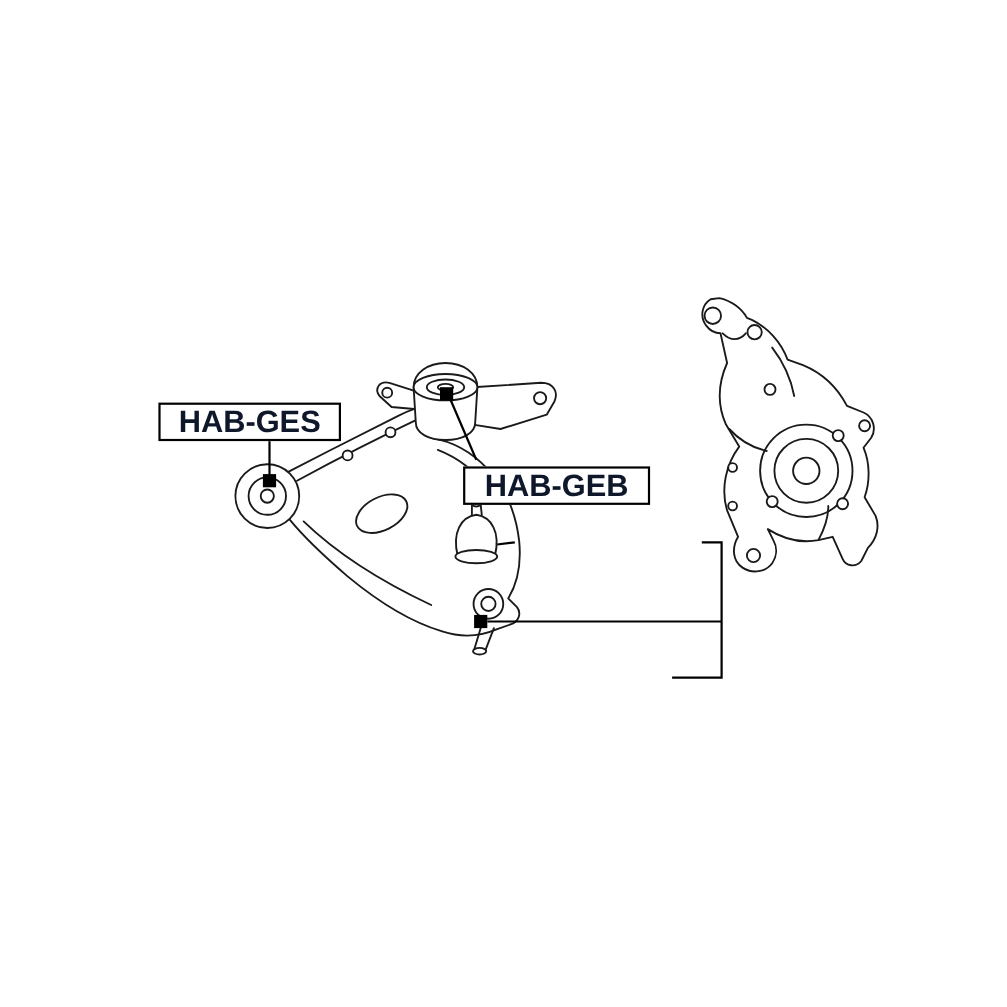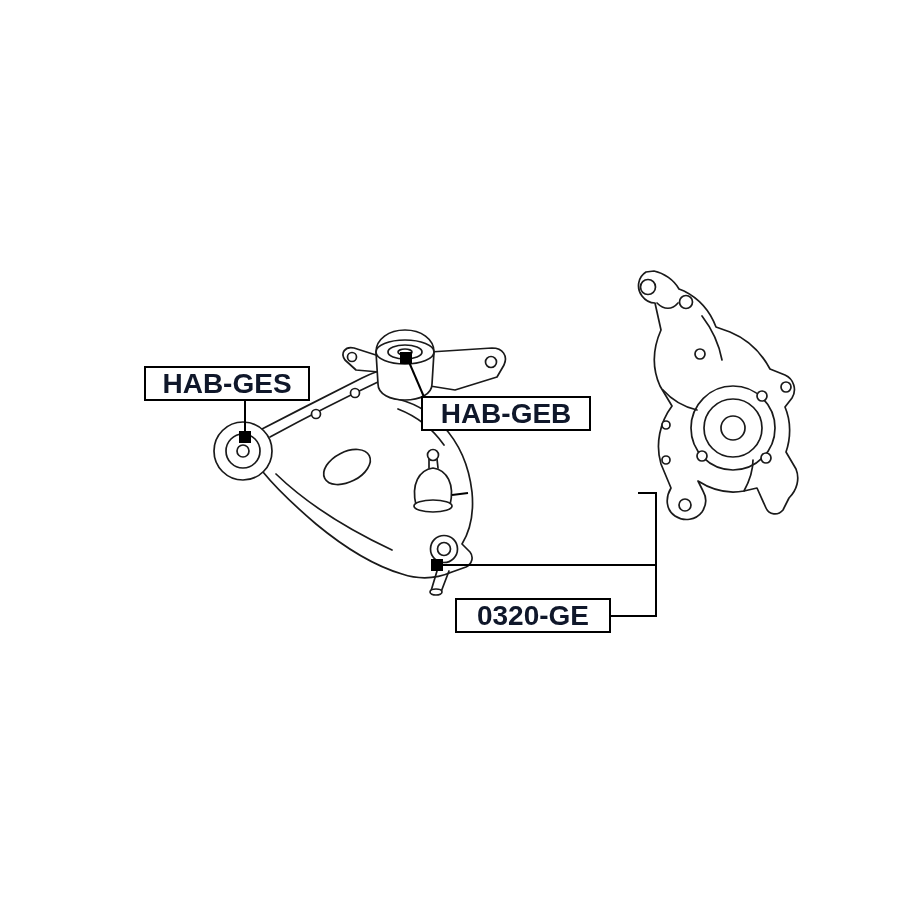--- a/index.html
+++ b/index.html
@@ -157,18 +157,17 @@
     <g fill="#000000" stroke="none">
       <rect x="239" y="431" width="12" height="12"></rect>
       <rect x="400" y="352" width="12" height="12"></rect>
       <rect x="431" y="559" width="12" height="12"></rect>
     </g>
 
   </svg>
 
   <div class="part-label" style="left:144px; top:366px; width:166px; height:35px;">HAB-GES</div>
 
-  <div class="part-label" style="left:421px; top:396px; width:170px; height:35px;">HAB-GEB</div>
+  <div class="part-label" style="left:421px; top:424px; width:170px; height:35px;">HAB-GEB</div>
 
 
-  <div class="part-label" style="left:455px; top:598px; width:156px; height:35px;">0320-GE</div>
 
 </div>
 
 </body></html>

